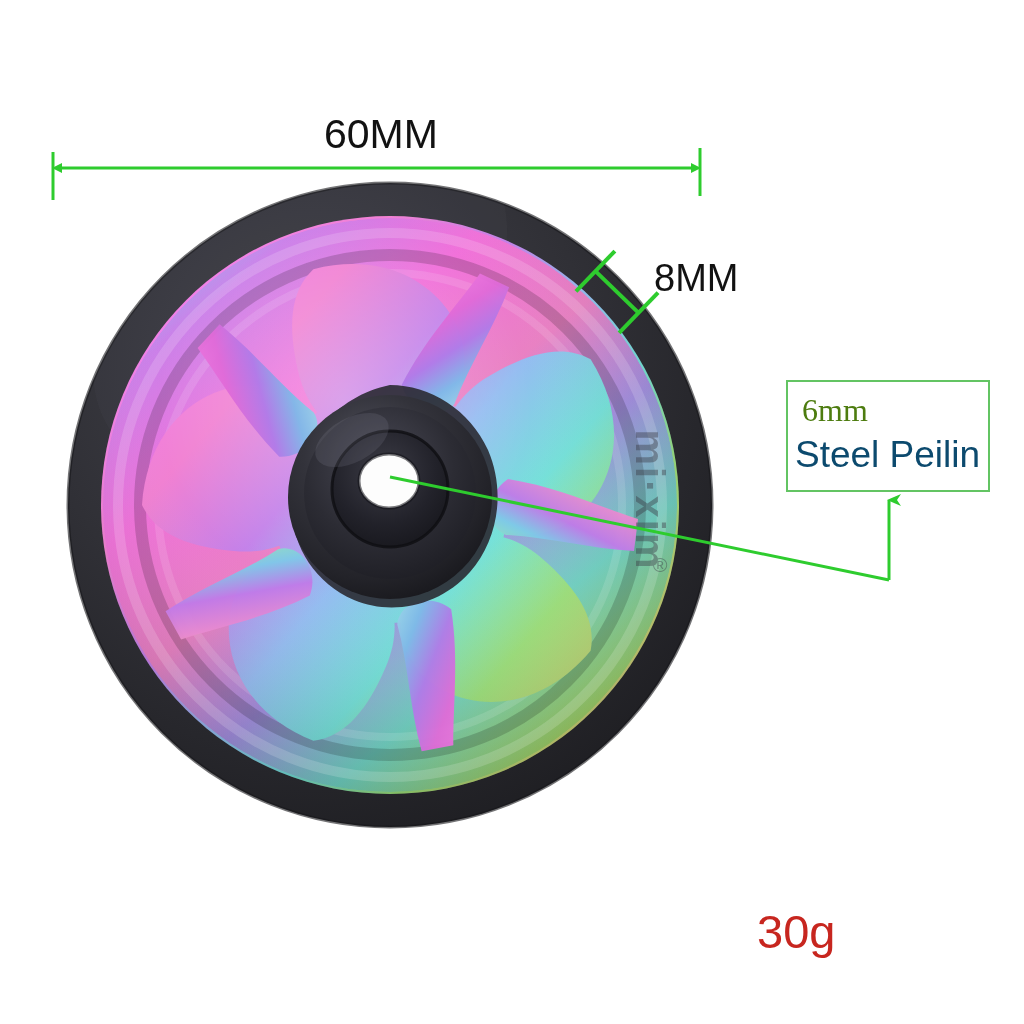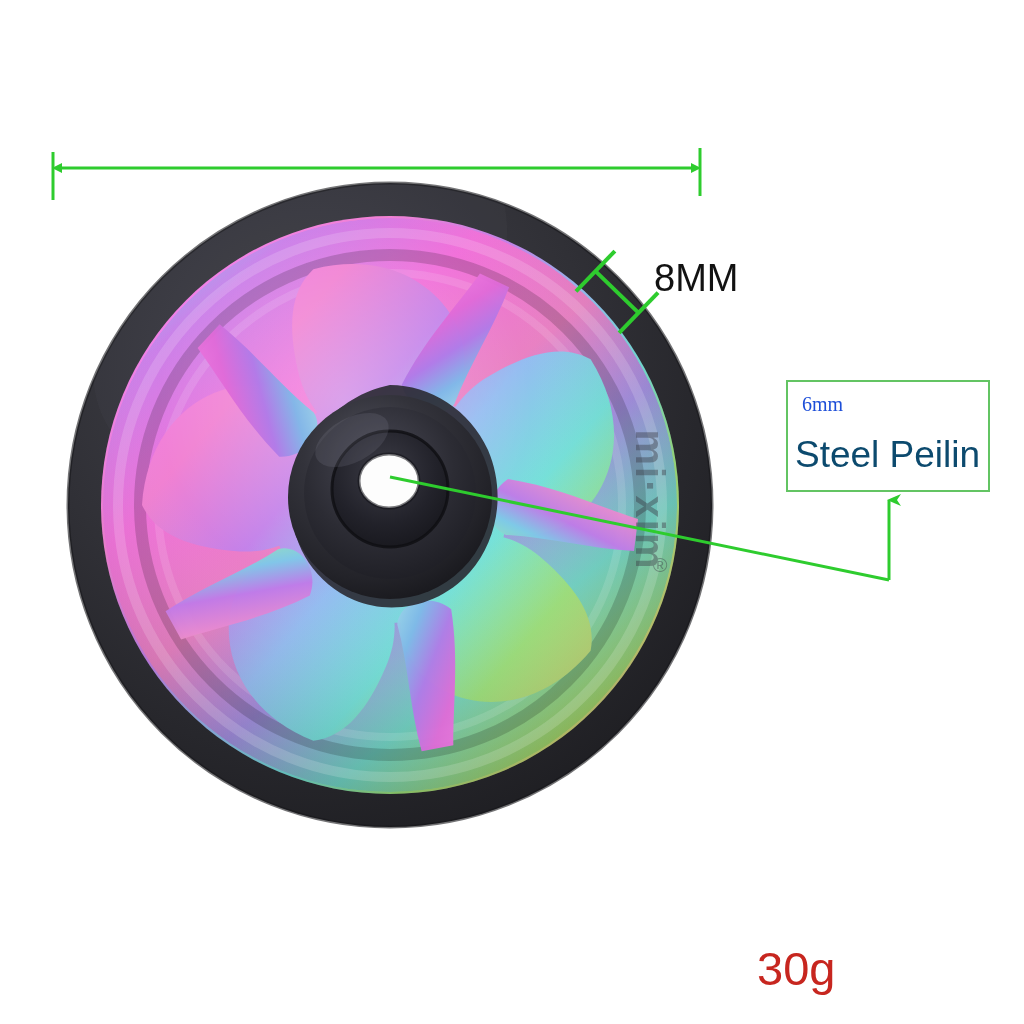--- a/index.html
+++ b/index.html
@@ -41,36 +41,35 @@
     letter-spacing: 0px;
   }
   #label-8mm {
     left: 654px;
     top: 259px;
     font-size: 38px;
   }
   #label-6mm {
     left: 802px;
     top: 394px;
-    font-size: 20px;
+    font-size: 32px;
     font-family: "Liberation Serif", serif;
-    color: #1d4ed8;
+    color: #4d7c0f;
   }
   #label-steel-peilin {
     left: 795px;
     top: 436px;
     font-size: 37px;
     color: #0c4a6e;
   }
   #label-weight {
     left: 757px;
     top: 908px;
     font-size: 47px;
     color: #c7261f;
-    margin-top: 37px;
   }
   #callout-box {
     position: absolute;
     left: 786px;
     top: 380px;
     width: 204px;
     height: 112px;
     border: 2px solid #63c463;
     box-sizing: border-box;
     background: transparent;
@@ -271,20 +270,21 @@
     </g>
 
     <g stroke="#2ecc2e" stroke-width="3" fill="none">
       <line x1="390" y1="477" x2="889" y2="580"></line>
       <line x1="889" y1="580" x2="889" y2="500" marker-end="url(#arrowUp)"></line>
     </g>
   </svg>
 
   <div id="callout-box"></div>
 
+  <div class="anno-text" id="label-60mm">60MM</div>
 
   <div class="anno-text" id="label-8mm">8MM</div>
 
   <div class="anno-text" id="label-6mm">6mm</div>
 
   <div class="anno-text" id="label-steel-peilin">Steel Peilin</div>
 
   <div class="anno-text" id="label-weight">30g</div>
 
 </div>

